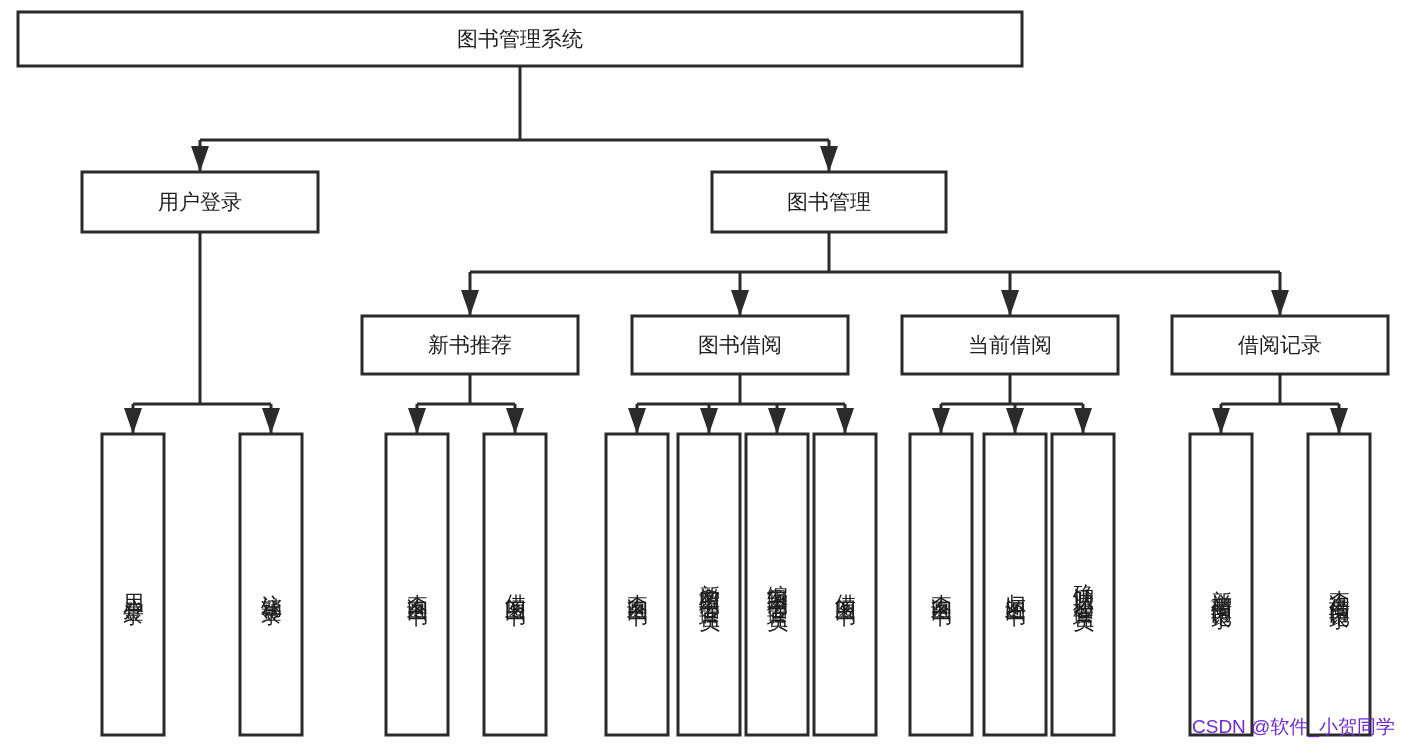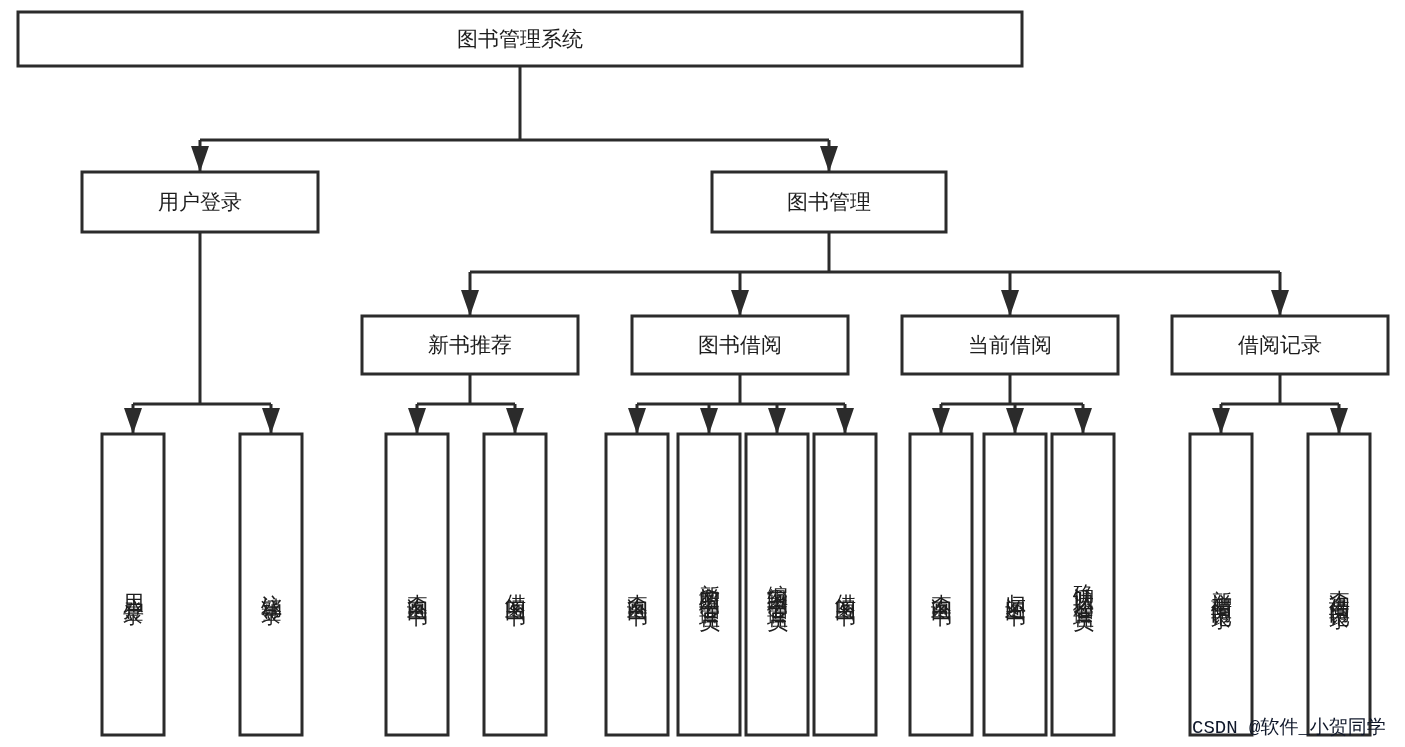--- a/index.html
+++ b/index.html
@@ -61,23 +61,23 @@
     letter-spacing: 4px;
     line-height: 1;
     display: flex;
     align-items: center;
     justify-content: center;
     white-space: nowrap;
     pointer-events: none;
   }
   .watermark {
     position: absolute;
-    font-family: Liberation Mono, monospace;
+    font-family: Liberation Sans, sans-serif;
     font-size: 19px;
-    color: #0f172a;
+    color: #6d28d9;
     white-space: nowrap;
     left: 1192px;
     top: 714px;
   }
 </style>
 </head>
 <body>
 
 <div id="diagram-root">
   <svg class="diagram-canvas" viewBox="0 0 1405 747">

